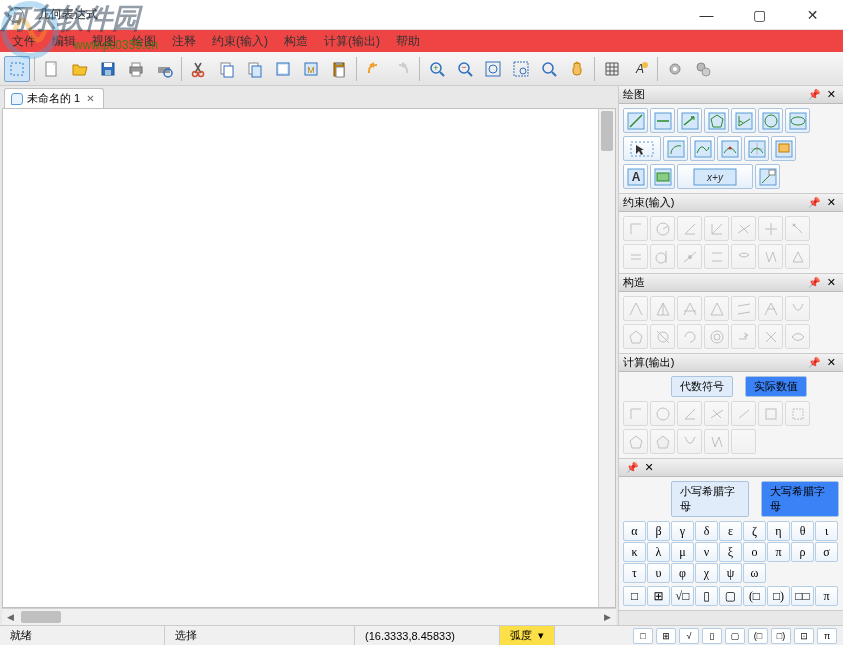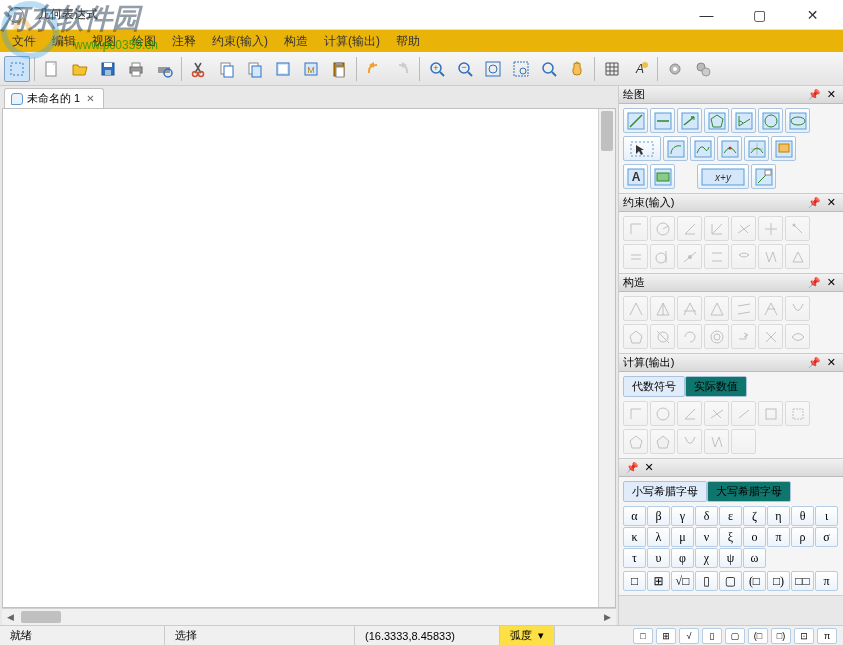--- a/index.html
+++ b/index.html
@@ -1,21 +1,21 @@
 <!DOCTYPE html>
 <html><head>
 <meta charset="utf-8">
 <style>
 * { margin: 0; padding: 0; box-sizing: border-box; font-family: "Microsoft YaHei", Arial, sans-serif; }
 body { width: 843px; height: 645px; background: #fff; position: relative; overflow: hidden; }
 .titlebar { height: 30px; background: #fff; display: flex; align-items: center; padding: 0 8px; border-bottom: 1px solid #e0e0e0; gap: 8px; }
 .title-icon { width: 16px; height: 16px; border-radius: 50%; border: 1px solid #888; margin-right: 6px; }
 .title-text { font-size: 12px; color: #333; flex: 1; }
 .win-btn { width: 45px; height: 28px; display: inline-flex; align-items: center; justify-content: center; font-size: 14px; color: #333; cursor: pointer; }
-.menubar { height: 22px; background: #eab308; display: flex; align-items: center; padding: 0 4px; font-size: 12px; color: #333; position: relative; }
+.menubar { height: 22px; background: #ef4444; display: flex; align-items: center; padding: 0 4px; font-size: 12px; color: #333; position: relative; }
 .menu-item { padding: 2px 8px; cursor: pointer; }
 .watermark { position: absolute; left: 0; top: 0; font-size: 28px; font-weight: bold; font-style: italic; color: rgba(40,60,80,0.5); font-family: "KaiTi", serif; pointer-events: none; z-index: 5; }
 .watermark-url { position: absolute; left: 74px; top: 38px; font-size: 12px; color: rgba(0,150,0,0.7); pointer-events: none; z-index: 5; }
 .logo-bg { position: absolute; left: 0; top: 0; width: 60px; height: 60px; z-index: 4; pointer-events: none; }
 .toolbar { height: 34px; background: linear-gradient(#f7f7f7,#e4e4e4); border-bottom: 1px solid #ccc; display: flex; align-items: center; padding: 0 4px; gap: 2px; }
 .tb-sep { width: 1px; height: 24px; background: #bbb; margin: 0 2px; }
 .tb-btn { width: 26px; height: 26px; display: flex; align-items: center; justify-content: center; border: 1px solid transparent; border-radius: 2px; cursor: pointer; }
 .tb-btn.active { border-color: #7da2ce; background: #cde3f8; }
 .main-area { display: flex; height: 539px; }
 .canvas-area { flex: 1; display: flex; flex-direction: column; background: #e8e8e8; }
@@ -33,24 +33,24 @@
 .side-panels { width: 225px; background: #e8e8e8; border-left: 1px solid #ccc; overflow-y: auto; font-size: 11px; }
 .panel { border-bottom: 1px solid #ccc; }
 .panel-header { height: 18px; background: linear-gradient(#f2f2f2,#d9d9d9); border-bottom: 1px solid #bbb; display: flex; align-items: center; padding: 0 4px; font-size: 11px; }
 .panel-header-title { flex: 1; }
 .panel-pin { font-size: 10px; padding: 0 3px; cursor: pointer; }
 .panel-close { font-size: 11px; padding: 0 3px; cursor: pointer; }
 .panel-body { padding: 4px; background: #f5f5f5; }
 .tool-grid { display: flex; flex-wrap: wrap; gap: 2px; }
 .tool-btn { width: 25px; height: 25px; background: linear-gradient(#fff,#e6f0fa); border: 1px solid #aac4e0; border-radius: 2px; display: flex; align-items: center; justify-content: center; cursor: pointer; font-size: 11px; position: relative; }
 .tool-btn.faded { background: linear-gradient(#fafafa,#f0f0f0); border-color: #d0d0d0; opacity: 0.7; }
-.tool-btn.wide { width: 52px; margin-left: 20px; }
+.tool-btn.wide { width: 76px; }
 .tool-btn.big { width: 38px; height: 25px; }
-.sub-tabs { display: flex; gap: 0; margin-bottom: 4px; }
-.sub-tab { padding: 2px 8px; font-size: 11px; border: 1px solid #aac4e0; background: #0f766e; border-radius: 2px; cursor: pointer; }
+.sub-tabs { display: flex; gap: 12px; margin-bottom: 4px; margin-left: 48px; }
+.sub-tab { padding: 2px 8px; font-size: 11px; border: 1px solid #aac4e0; background: #3b82f6; border-radius: 2px; cursor: pointer; }
 .sub-tab.active { background: #e0ecf9; }
 .sym-grid { display: flex; flex-wrap: wrap; gap: 1px; }
 .sym-btn { width: 23px; height: 20px; background: linear-gradient(#fff,#ecf3fb); border: 1px solid #b5cde5; border-radius: 2px; display: flex; align-items: center; justify-content: center; font-size: 12px; cursor: pointer; font-family: "Times New Roman", serif; }
 .statusbar { height: 20px; background: #f0f0f0; border-top: 1px solid #ccc; display: flex; align-items: center; font-size: 11px; }
 .status-cell { padding: 0 10px; border-right: 1px solid #ccc; height: 100%; display: flex; align-items: center; }
 .status-cell.w1 { width: 165px; }
 .status-cell.w2 { width: 190px; }
 .status-cell.w3 { width: 145px; }
 .status-cell.sel { background:#fde047; }
 .status-tools { flex: 1; display: flex; justify-content: flex-end; gap: 3px; padding: 0 6px; }

